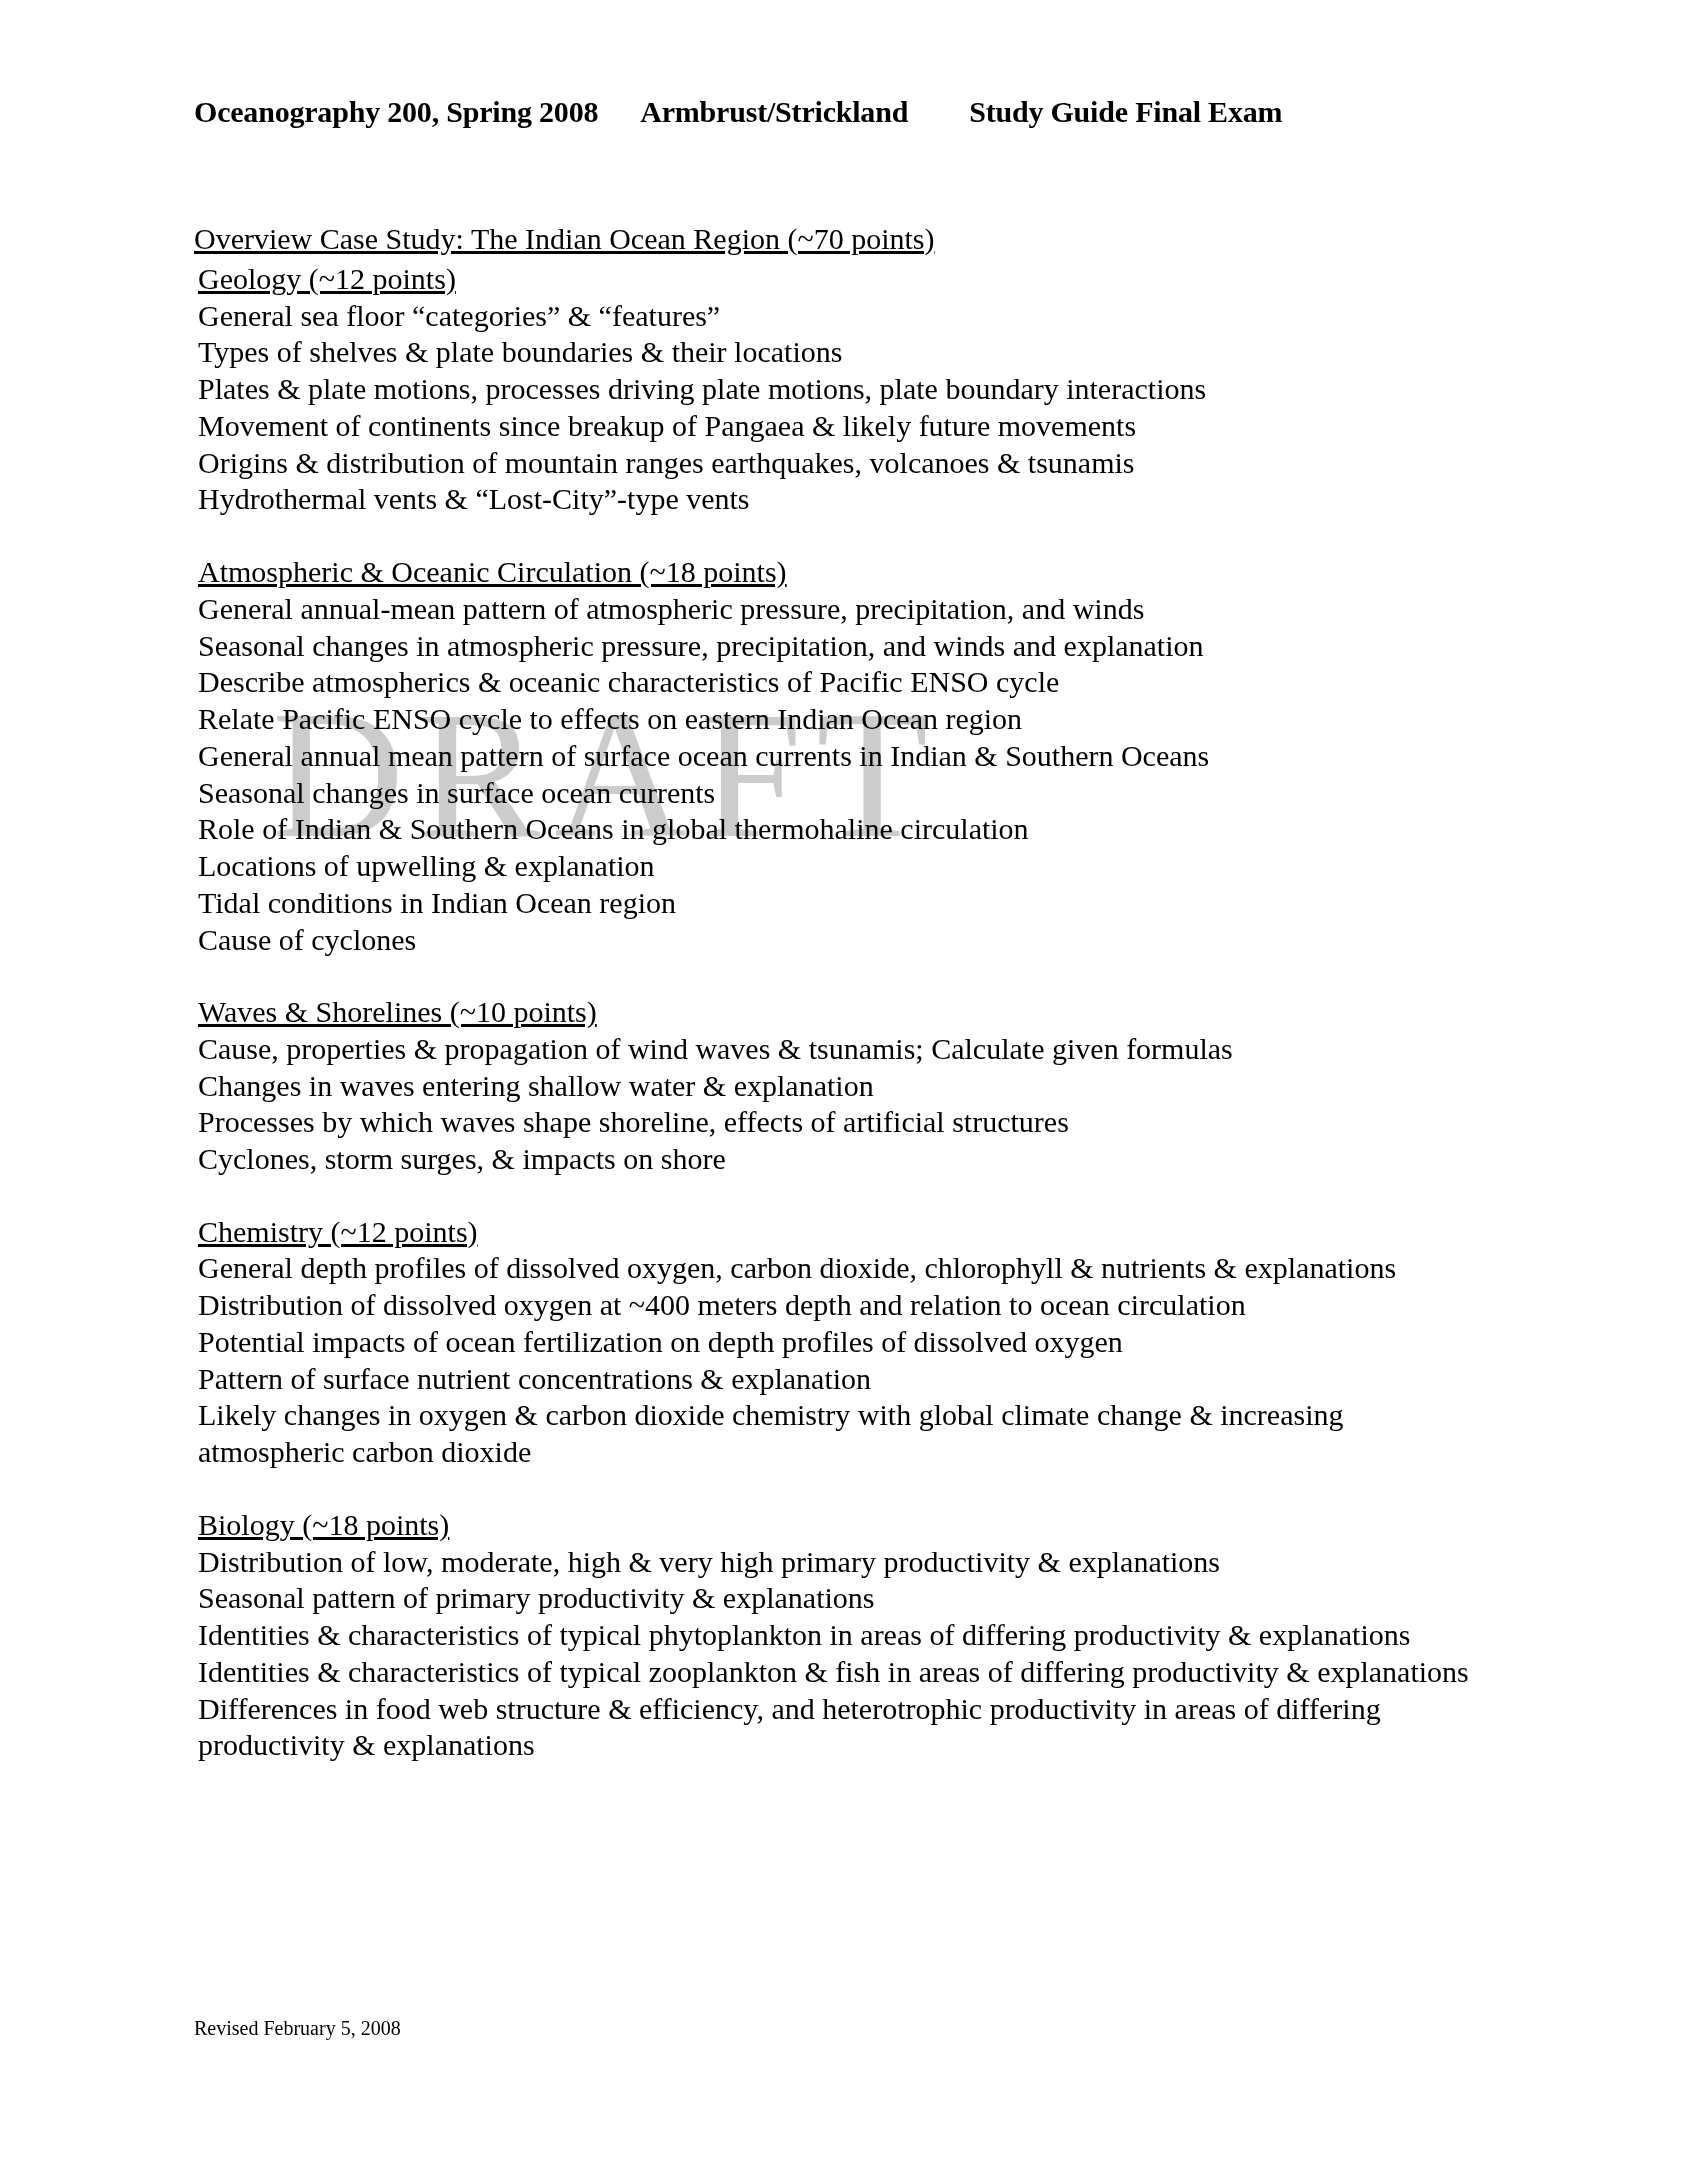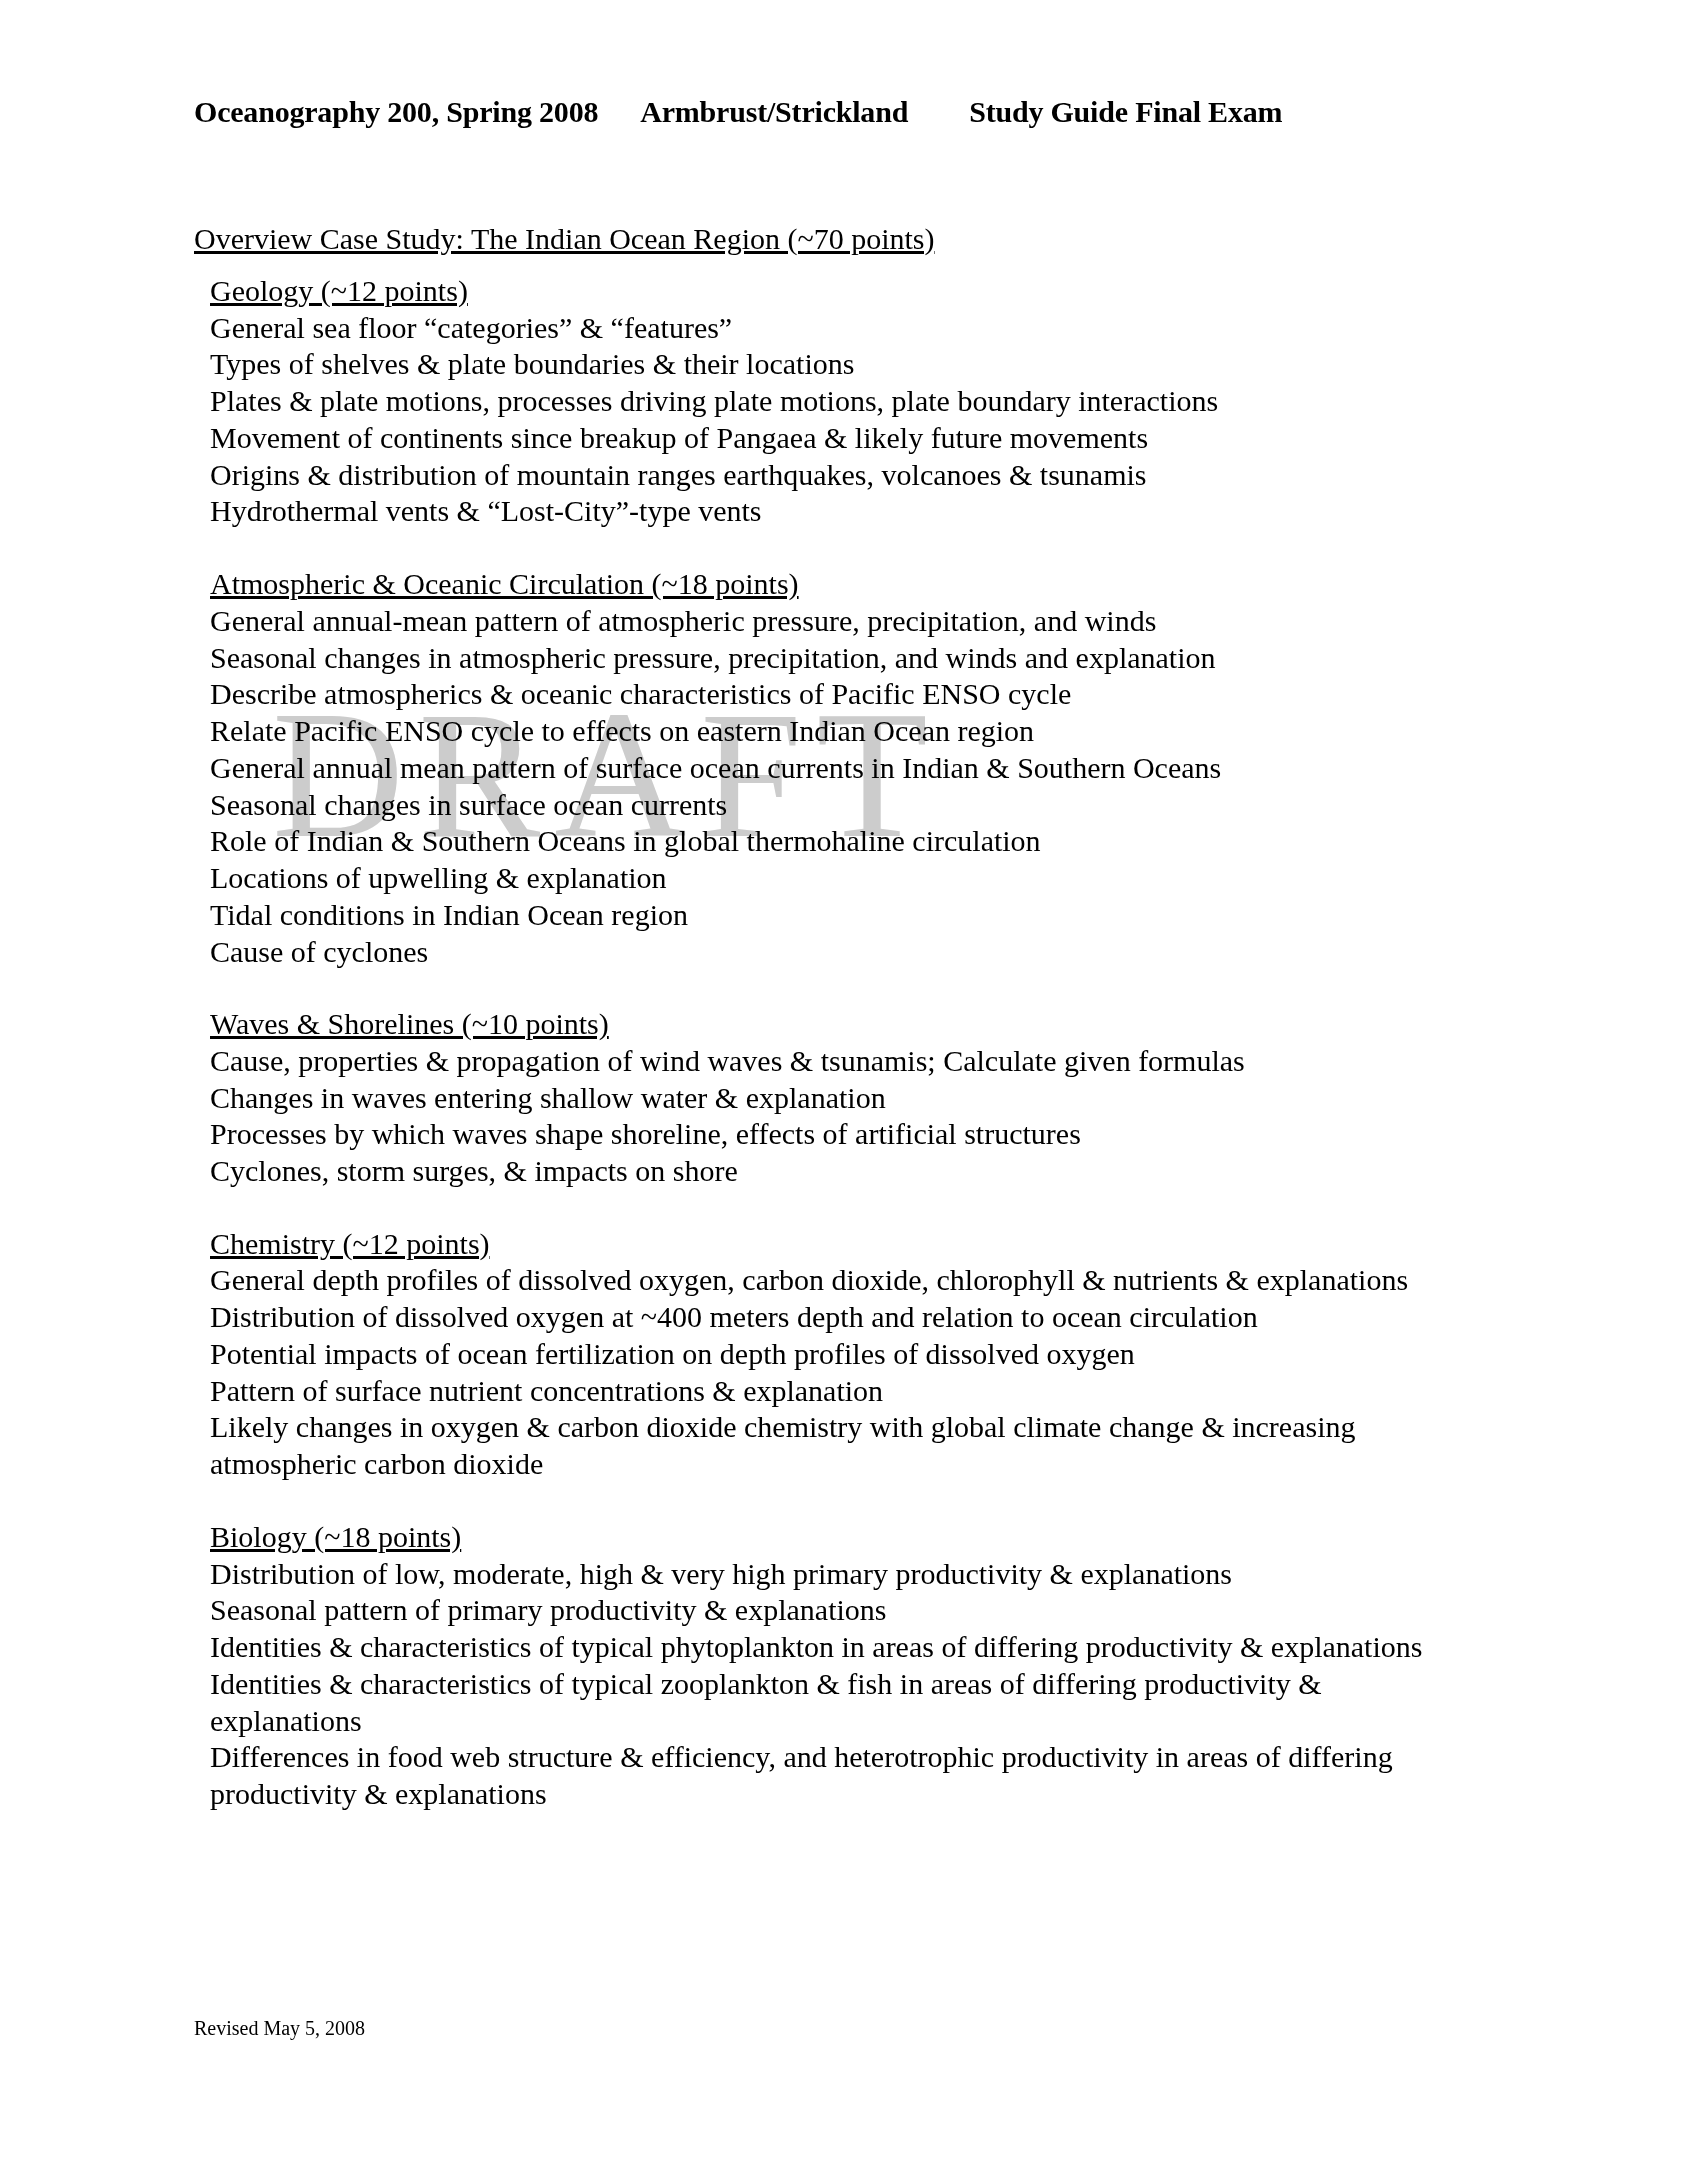--- a/index.html
+++ b/index.html
@@ -66,21 +66,21 @@
   .doc-title {
     text-align: left;
     font-size: 30px;
     line-height: 1.22;
     margin: 0 0 2px 0;
     padding-right: 18px;
   }
   .doc-title span { text-decoration: underline; }
 
   
-  .section { margin: 16px; }
+  .section { margin: 4px; }
   .section + .section { margin-top: 36px; }
 
   .section-heading {
     font-size: 30px;
     line-height: 1.22;
     margin: 0;
   }
   .section-heading span { text-decoration: underline; }
 
   .item {
@@ -149,16 +149,16 @@
           <div class="item">Distribution of low, moderate, high &amp; very high primary productivity &amp; explanations</div>
           <div class="item">Seasonal pattern of primary productivity &amp; explanations</div>
           <div class="item">Identities &amp; characteristics of typical phytoplankton in areas of differing productivity &amp; explanations</div>
           <div class="item">Identities &amp; characteristics of typical zooplankton &amp; fish in areas of differing productivity &amp; explanations</div>
           <div class="item">Differences in food web structure &amp; efficiency, and heterotrophic productivity in areas of differing productivity &amp; explanations</div>
         </div>
       </div>
 
   </div>
 
-  <div style="position:absolute; left:194px; top:2016px; font-size:20px; line-height:1.2;">Revised May 5, 2008</div>
+  <div style="position:absolute; left:194px; top:2016px; font-size:20px; line-height:1.2;">Revised February 5, 2008</div>
 
 </div>
 
 
 </body></html>

